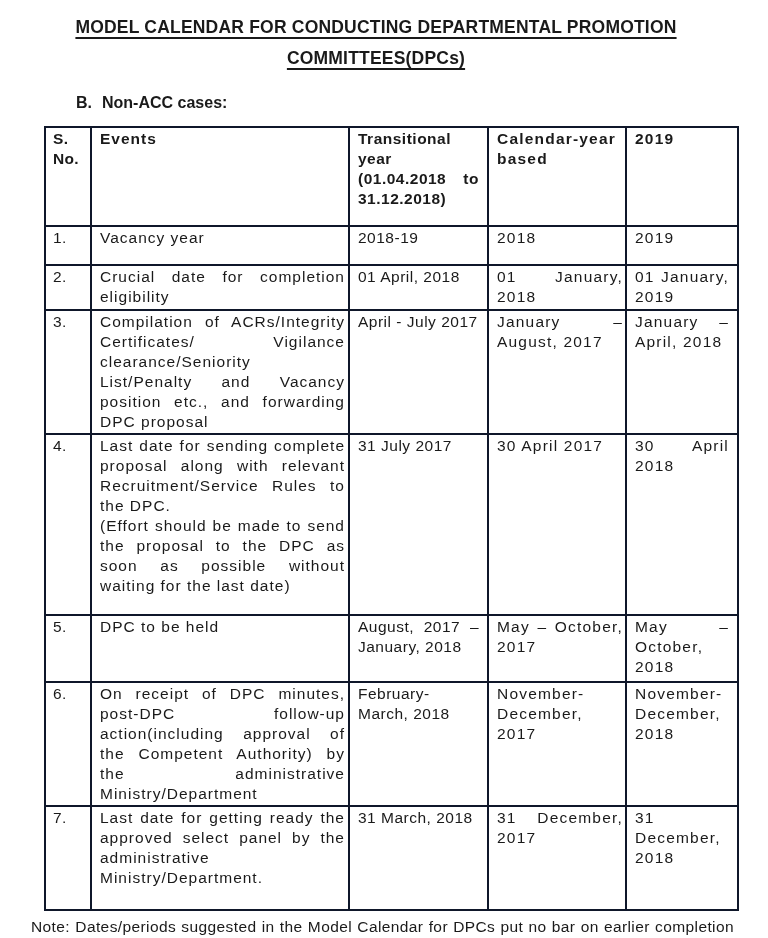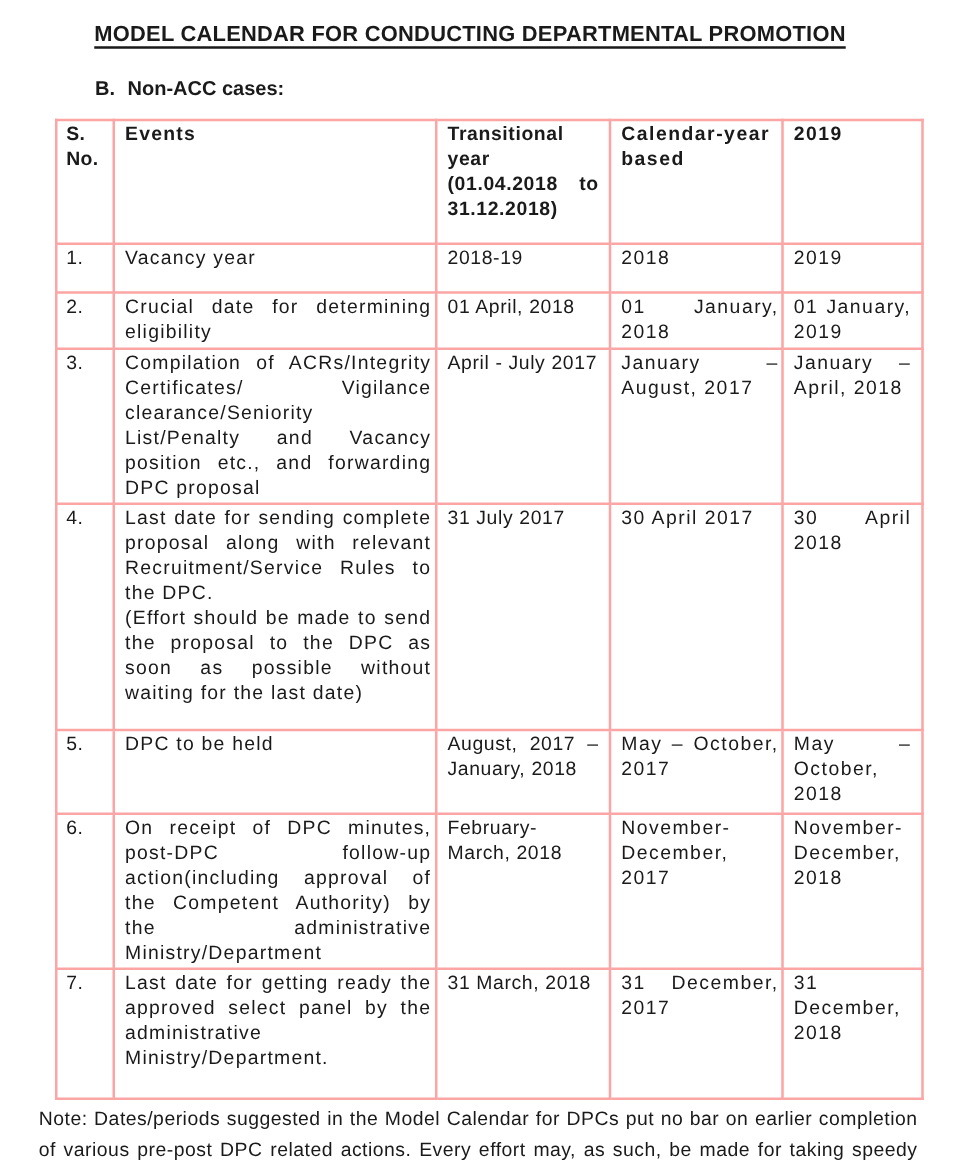--- a/index.html
+++ b/index.html
@@ -34,21 +34,21 @@
     gap: 10px;
   }
   table.dpc {
     border-collapse: collapse;
     table-layout: fixed;
     width: 693px;
     margin: 14px 0 0 44px;
     border: 2px solid #212121;
   }
   table.dpc th, table.dpc td {
-    border: 2px solid #fca5a5;
+    border: 2px solid #0f172a;
     vertical-align: top;
     text-align: justify;
     font-size: 15.5px;
     line-height: 20px;
     white-space: pre-line;
     overflow: hidden;
   }
   table.dpc th { font-weight: 700; }
   .c0 { padding: 1px 4px 1px 7px; letter-spacing: 0.3px; }
   .c1 { padding: 1px 3px 1px 8px; letter-spacing: 1px; }
@@ -63,20 +63,21 @@
     text-align: justify;
   }
 </style>
 </head>
 <body>
 
 <div class="page">
 
   <h1 class="title">
     <span class="tline">MODEL CALENDAR FOR CONDUCTING DEPARTMENTAL PROMOTION</span><br>
+    <span class="tline">COMMITTEES(DPCs)</span>
   </h1>
 
   <div class="section-label">
     <span>B.</span>
     <span>Non-ACC cases:</span>
   </div>
 
   <table class="dpc">
     <colgroup>
       <col style="width:46px">
@@ -97,21 +98,21 @@
     <tbody>
       <tr style="height:21px">
         <td class="c0">1.</td>
         <td class="c1">Vacancy year</td>
         <td class="c2">2018-19</td>
         <td class="c3">2018</td>
         <td class="c4">2019</td>
       </tr>
       <tr style="height:45px">
         <td class="c0">2.</td>
-        <td class="c1">Crucial date for determining eligibility</td>
+        <td class="c1">Crucial date for completion eligibility</td>
         <td class="c2">01 April, 2018</td>
         <td class="c3">01 January, 2018</td>
         <td class="c4">01 January, 2019</td>
       </tr>
       <tr style="height:123px">
         <td class="c0">3.</td>
         <td class="c1">Compilation of ACRs/Integrity Certificates/ Vigilance clearance/Seniority List/Penalty and Vacancy position etc., and forwarding DPC proposal</td>
         <td class="c2">April - July 2017</td>
         <td class="c3">January – August, 2017</td>
         <td class="c4">January – April, 2018</td>

